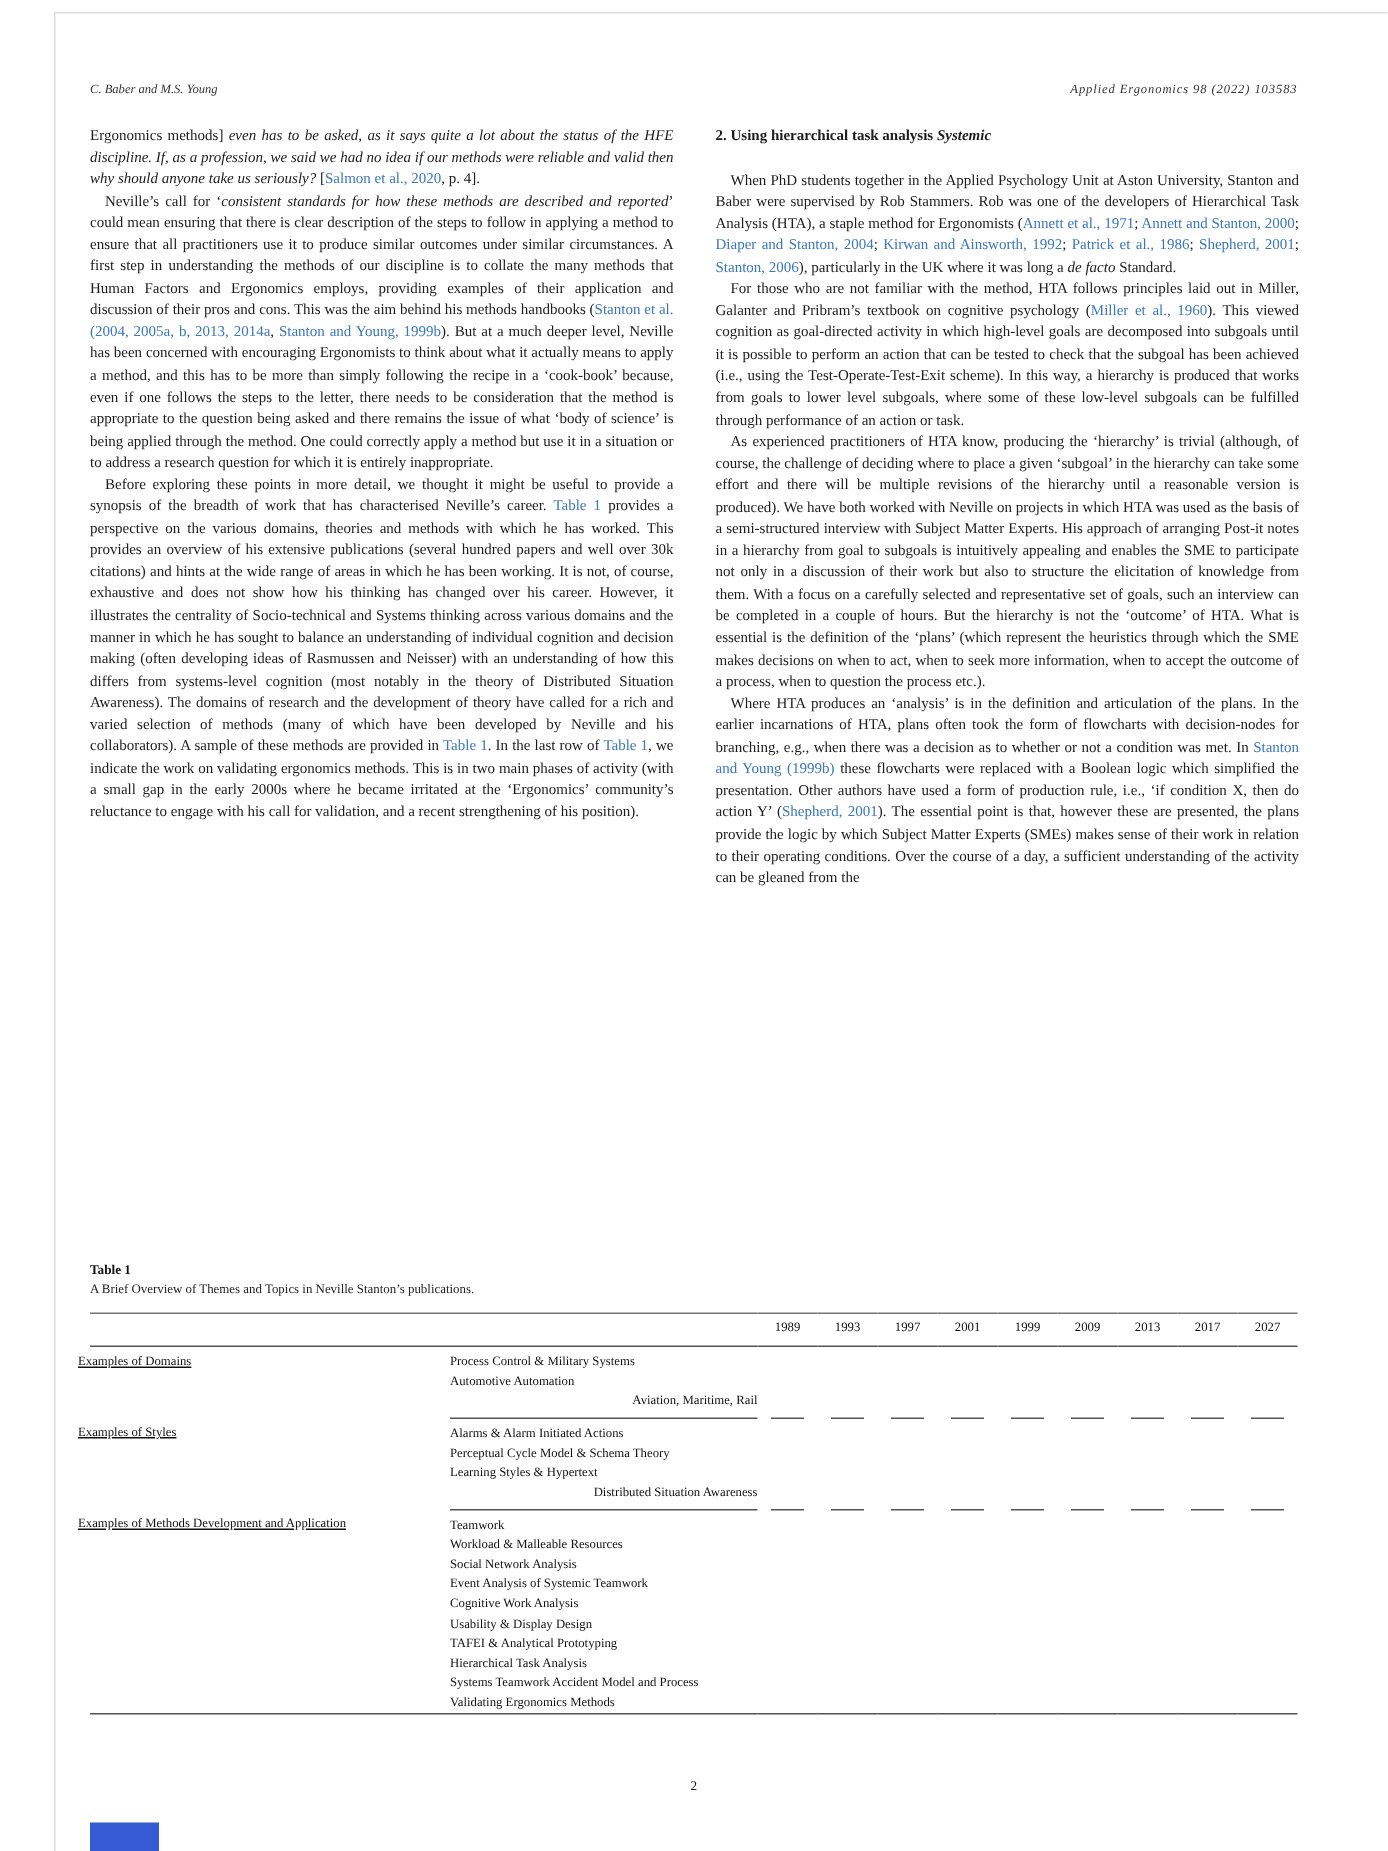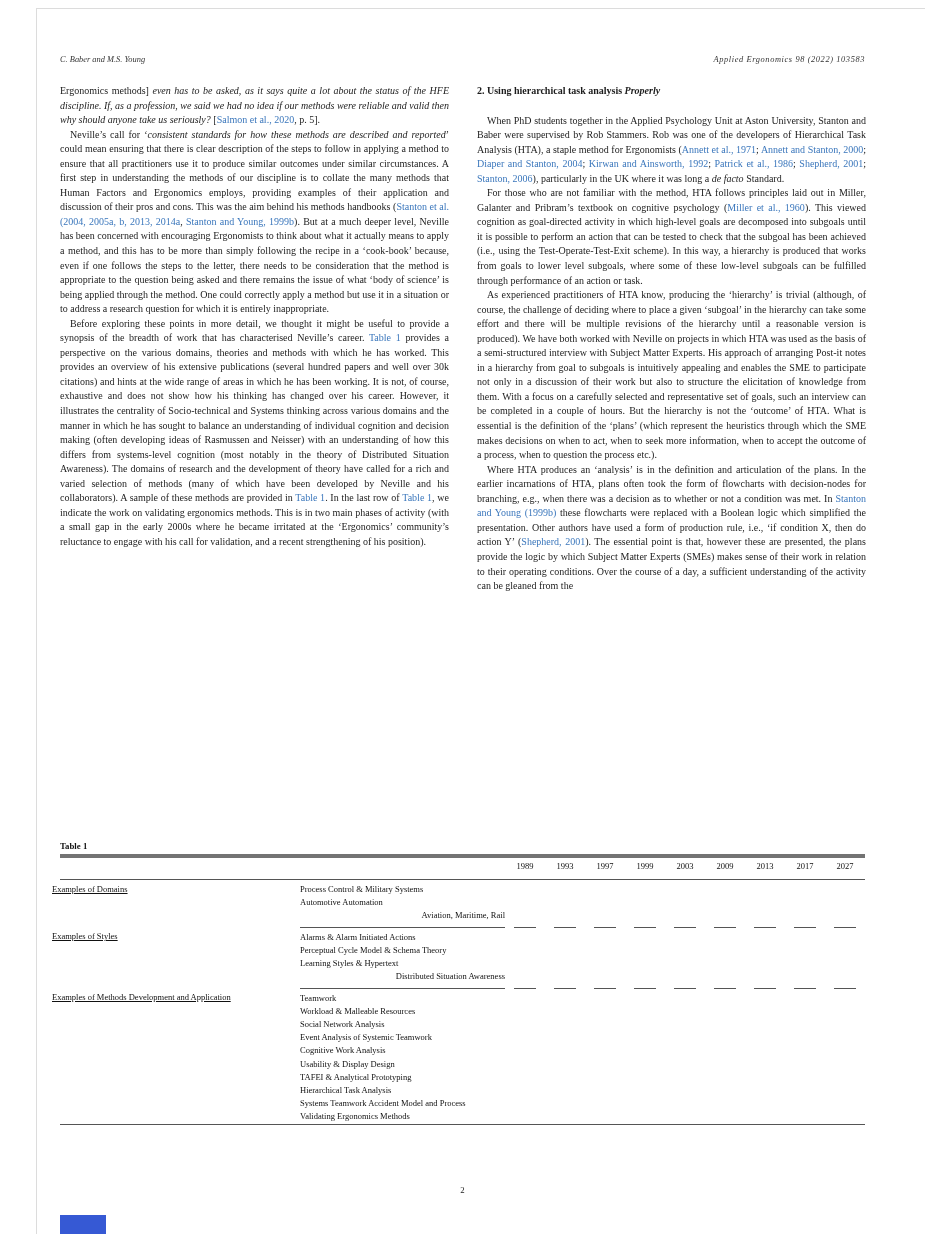--- a/index.html
+++ b/index.html
@@ -36,21 +36,21 @@
   .i  { font-style:italic; }
   .bi { font-style:italic; font-weight:bold; }
 
   
   .table-block { position:absolute; left:60px; top:841px; width:805px; color:#111; }
   .table-label { font-size:8.8px; font-weight:bold; margin-bottom:3px; }
   .table-caption { font-size:8.6px; margin-bottom:11px; color:#222; }
 
   table.themes {
     width:805px; table-layout:fixed; border-collapse:collapse;
-    border-top:4px solid #737373; border-bottom:1px solid #555;
+    border-top:1px solid #737373; border-bottom:1px solid #555;
     font-size:8.5px; line-height:11.6px;
   }
   table.themes td { vertical-align:top; padding:0.8px 0; }
   tr.year-header-row td { border-bottom:1px solid #555; padding:3px 0 6px; }
   td.year-head { text-align:center; }
   td.group-label { padding-left:8px; padding-right:10px; text-indent:-8px; padding-left:16px;text-decoration:underline; }
   td.sub-item { padding-right:45px; }
   td.sub-item.ge { border-bottom:1px solid #555; }
   td.year-cell { position:relative; text-align:center; }
   .gs { padding-top:4px !important; }
@@ -74,39 +74,40 @@
 
 <div class="page-edge-top"></div>
 <div class="page-edge-left"></div>
 
 <div class="running-head">
   <span class="rh-left">C. Baber and M.S. Young</span>
   <span class="rh-right">Applied Ergonomics 98 (2022) 103583</span>
 </div>
 
 <div class="col col-left">
-    <p><span>Ergonomics methods] </span><span class="i">even has to be asked, as it says quite a lot about the status of the HFE discipline. If, as a profession, we said we had no idea if our methods were reliable and valid then why should anyone take us seriously? </span><span>[</span><a class="link" href="#">Salmon et al., 2020</a><span>, p. 5].</span></p>
+    <p><span>Ergonomics methods] </span><span class="i">even has to be asked, as it says quite a lot about the status of the HFE discipline. If, as a profession, we said we had no idea if our methods were reliable and valid then why should anyone take us seriously? </span><span>[</span><a class="link" href="#">Salmon et al., 2020</a><span>, p. 4].</span></p>
     <p><span>Neville’s call for ‘</span><span class="i">consistent standards for how these methods are described and reported</span><span>’ could mean ensuring that there is clear description of the steps to follow in applying a method to ensure that all practitioners use it to produce similar outcomes under similar circumstances. A first step in understanding the methods of our discipline is to collate the many methods that Human Factors and Ergonomics employs, providing examples of their application and discussion of their pros and cons. This was the aim behind his methods handbooks (</span><a class="link" href="#">Stanton et al. (2004, 2005a, b, 2013, 2014a</a><span>, </span><a class="link" href="#">Stanton and Young, 1999b</a><span>). But at a much deeper level, Neville has been concerned with encouraging Ergonomists to think about what it actually means to apply a method, and this has to be more than simply following the recipe in a ‘cook-book’ because, even if one follows the steps to the letter, there needs to be consideration that the method is appropriate to the question being asked and there remains the issue of what ‘body of science’ is being applied through the method. One could correctly apply a method but use it in a situation or to address a research question for which it is entirely inappropriate.</span></p>
     <p><span>Before exploring these points in more detail, we thought it might be useful to provide a synopsis of the breadth of work that has characterised Neville’s career. </span><a class="link" href="#">Table 1</a><span> provides a perspective on the various domains, theories and methods with which he has worked. This provides an overview of his extensive publications (several hundred papers and well over 30k citations) and hints at the wide range of areas in which he has been working. It is not, of course, exhaustive and does not show how his thinking has changed over his career. However, it illustrates the centrality of Socio-technical and Systems thinking across various domains and the manner in which he has sought to balance an understanding of individual cognition and decision making (often developing ideas of Rasmussen and Neisser) with an understanding of how this differs from systems-level cognition (most notably in the theory of Distributed Situation Awareness). The domains of research and the development of theory have called for a rich and varied selection of methods (many of which have been developed by Neville and his collaborators). A sample of these methods are provided in </span><a class="link" href="#">Table 1</a><span>. In the last row of </span><a class="link" href="#">Table 1</a><span>, we indicate the work on validating ergonomics methods. This is in two main phases of activity (with a small gap in the early 2000s where he became irritated at the ‘Ergonomics’ community’s reluctance to engage with his call for validation, and a recent strengthening of his position).</span></p>
   </div>
 
 <div class="col col-right">
   <div class="heading">
-      <p><span>2. Using hierarchical task analysis </span><span class="bi">Properly</span></p>
+      <p><span>2. Using hierarchical task analysis </span><span class="bi">Systemic</span></p>
     </div>
   <div>
       <p><span>When PhD students together in the Applied Psychology Unit at Aston University, Stanton and Baber were supervised by Rob Stammers. Rob was one of the developers of Hierarchical Task Analysis (HTA), a staple method for Ergonomists (</span><a class="link" href="#">Annett et al., 1971</a><span>; </span><a class="link" href="#">Annett and Stanton, 2000</a><span>; </span><a class="link" href="#">Diaper and Stanton, 2004</a><span>; </span><a class="link" href="#">Kirwan and Ainsworth, 1992</a><span>; </span><a class="link" href="#">Patrick et al., 1986</a><span>; </span><a class="link" href="#">Shepherd, 2001</a><span>; </span><a class="link" href="#">Stanton, 2006</a><span>), particularly in the UK where it was long a </span><span class="i">de facto</span><span> Standard.</span></p>
       <p><span>For those who are not familiar with the method, HTA follows principles laid out in Miller, Galanter and Pribram’s textbook on cognitive psychology (</span><a class="link" href="#">Miller et al., 1960</a><span>). This viewed cognition as goal-directed activity in which high-level goals are decomposed into subgoals until it is possible to perform an action that can be tested to check that the subgoal has been achieved (i.e., using the Test-Operate-Test-Exit scheme). In this way, a hierarchy is produced that works from goals to lower level subgoals, where some of these low-level subgoals can be fulfilled through performance of an action or task.</span></p>
       <p><span>As experienced practitioners of HTA know, producing the ‘hierarchy’ is trivial (although, of course, the challenge of deciding where to place a given ‘subgoal’ in the hierarchy can take some effort and there will be multiple revisions of the hierarchy until a reasonable version is produced). We have both worked with Neville on projects in which HTA was used as the basis of a semi-structured interview with Subject Matter Experts. His approach of arranging Post-it notes in a hierarchy from goal to subgoals is intuitively appealing and enables the SME to participate not only in a discussion of their work but also to structure the elicitation of knowledge from them. With a focus on a carefully selected and representative set of goals, such an interview can be completed in a couple of hours. But the hierarchy is not the ‘outcome’ of HTA. What is essential is the definition of the ‘plans’ (which represent the heuristics through which the SME makes decisions on when to act, when to seek more information, when to accept the outcome of a process, when to question the process etc.).</span></p>
       <p><span>Where HTA produces an ‘analysis’ is in the definition and articulation of the plans. In the earlier incarnations of HTA, plans often took the form of flowcharts with decision-nodes for branching, e.g., when there was a decision as to whether or not a condition was met. In </span><a class="link" href="#">Stanton and Young (1999b)</a><span> these flowcharts were replaced with a Boolean logic which simplified the presentation. Other authors have used a form of production rule, i.e., ‘if condition X, then do action Y’ (</span><a class="link" href="#">Shepherd, 2001</a><span>). The essential point is that, however these are presented, the plans provide the logic by which Subject Matter Experts (SMEs) makes sense of their work in relation to their operating conditions. Over the course of a day, a sufficient understanding of the activity can be gleaned from the</span></p>
     </div>
 </div>
 
 <div class="table-block">
   <div class="table-label">Table 1</div>
+  <div class="table-caption">A Brief Overview of Themes and Topics in Neville Stanton’s publications.</div>
   <table class="themes">
     <colgroup>
       <col style="width:240px">
         <col style="width:205px">
       <col style="width:40px">
         <col style="width:40px">
         <col style="width:40px">
       <col style="width:40px">
         <col style="width:40px">
         <col style="width:40px">
@@ -114,22 +115,22 @@
         <col style="width:40px">
         <col style="width:40px">
     </colgroup>
     <thead>
       <tr class="year-header-row">
           <td></td>
           <td></td>
           <td class="year-head">1989</td>
           <td class="year-head">1993</td>
           <td class="year-head">1997</td>
+          <td class="year-head">2001</td>
           <td class="year-head">1999</td>
-          <td class="year-head">2003</td>
           <td class="year-head">2009</td>
           <td class="year-head">2013</td>
           <td class="year-head">2017</td>
           <td class="year-head">2027</td>
         </tr>
     </thead>
     <tbody>
         <tr>
           <td class="group-label gs" rowspan="3">Examples of Domains</td>
           <td class="sub-item gs">Process Control &amp; Military Systems</td>

